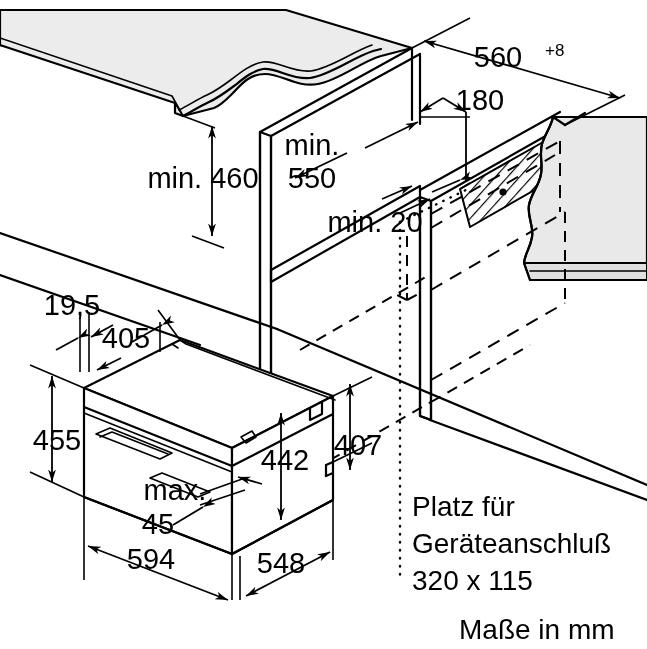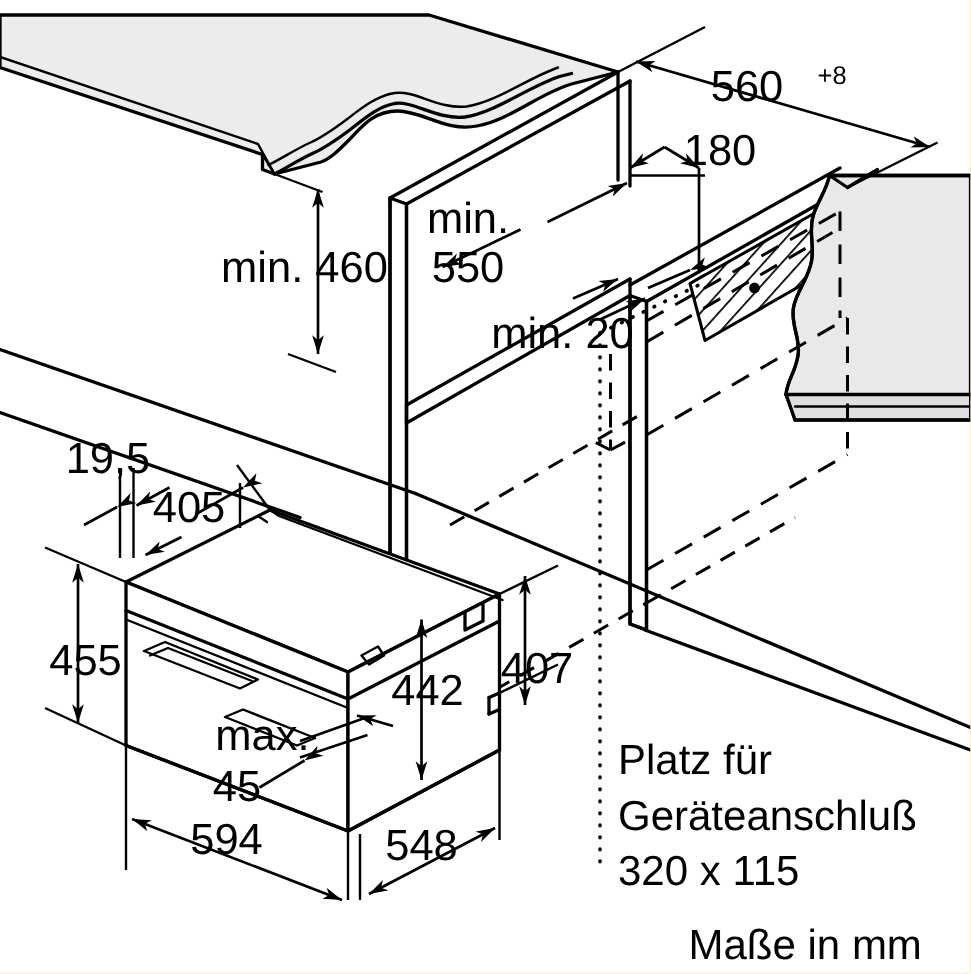--- a/index.html
+++ b/index.html
@@ -2,21 +2,21 @@
 <html><head>
 <meta charset="utf-8">
 <title>Installation Diagram</title>
 <style>
   html,body{margin:0;padding:0;background:#ffffff;}
   body{
     width:647px;height:649px;
     font-family:"Liberation Sans", sans-serif;
     overflow:hidden;
   }
-  #stage{position:relative;width:647px;height:649px;background:#eab308;}
+  #stage{position:relative;width:647px;height:649px;background:#ef4444;}
   svg#drawing{display:block;width:647px;height:649px;}
   .ln{fill:none;stroke:#000;stroke-width:2.2;stroke-linecap:round;stroke-linejoin:round;}
   .ln-thin{fill:none;stroke:#000;stroke-width:1.6;stroke-linecap:round;stroke-linejoin:round;}
   .dim{fill:none;stroke:#000;stroke-width:1.8;stroke-linecap:butt;}
   .ext{fill:none;stroke:#000;stroke-width:1.6;stroke-linecap:butt;}
   .dashed{fill:none;stroke:#000;stroke-width:2.0;stroke-dasharray:13 9;stroke-linecap:butt;}
   .dashed2{fill:none;stroke:#000;stroke-width:2.0;stroke-dasharray:11 8;stroke-linecap:butt;}
   .dotted{fill:none;stroke:#000;stroke-width:2.4;stroke-dasharray:0.5 7.5;stroke-linecap:round;}
   .panel{fill:#ececec;stroke:#000;stroke-width:2.2;stroke-linejoin:round;}
   .panel-w{fill:#ffffff;stroke:#000;stroke-width:2.2;stroke-linejoin:round;}

